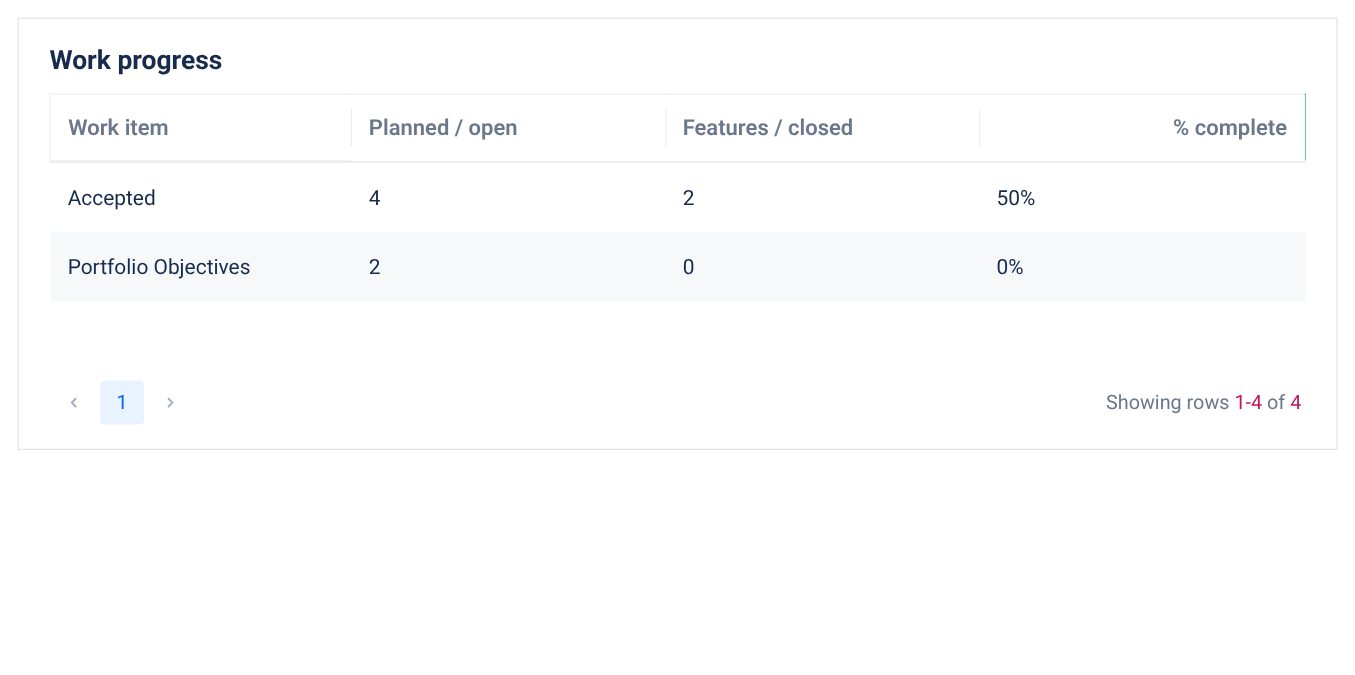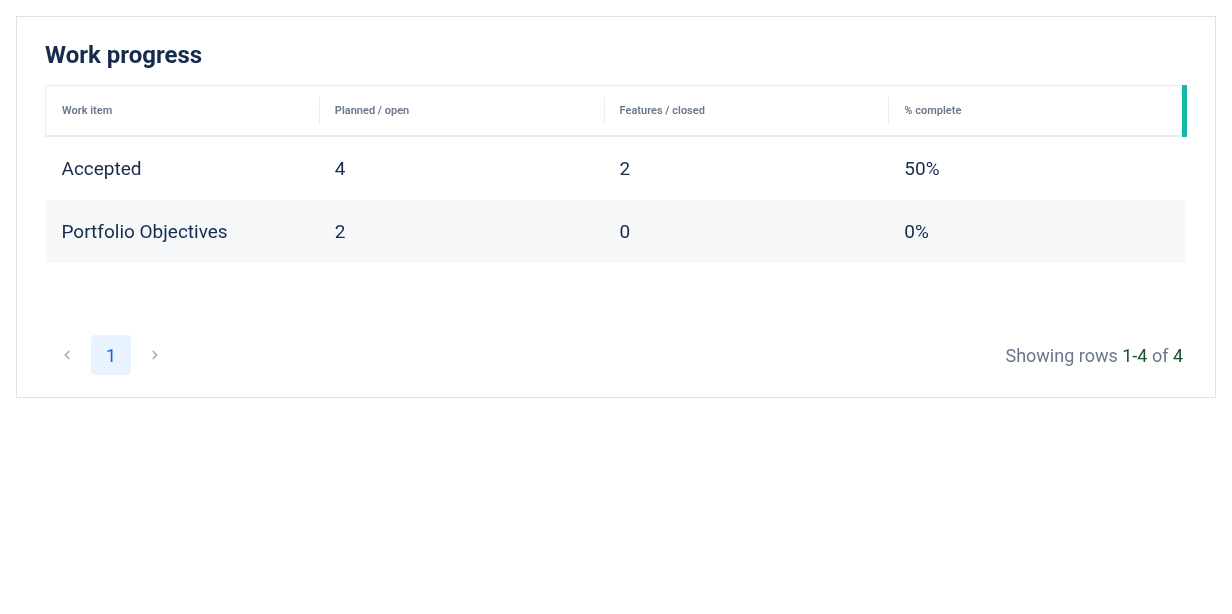--- a/index.html
+++ b/index.html
@@ -25,33 +25,34 @@
       font-weight: 700;
       color: #172B4D;
       margin-bottom: 16px;
     }
     .table {
       width: 100%;
       border-collapse: collapse;
     }
     .thead-row th {
       text-align: left;
-      font-size: 11px;
+      font-size: 20px;
       font-weight: 600;
       color: #6B778C;
       padding: 18px 16px;
       background: #ffffff;
       border-top: 1px solid #ebecf0;
       border-bottom: 2px solid #ebecf0;
     }
     .thead-row th:first-child {
       border-left: 1px solid #ebecf0;
     }
     .thead-row th:last-child {
-      border-right: 5px solid #14b8a6;
+      border-right: 1px solid #14b8a6;
+      text-align: right;
     }
     .thead-row th + th {
       position: relative;
     }
     .thead-row th + th::before {
       content: "";
       position: absolute;
       left: 0;
       top: 22%;
       height: 56%;
@@ -116,21 +117,21 @@
     }
     .pager-page.current {
       background: #E9F2FF;
       color: #0C66E4;
     }
     .rows-text {
       font-size: 18px;
       color: #6B778C;
     }
     .rows-text .strong {
-      color: #14532d;
+      color: #be185d;
     }
     .chev {
       width: 14px;
       height: 14px;
       display: inline-block;
     }
     .chev svg {
       width: 100%;
       height: 100%;
       display: block;

